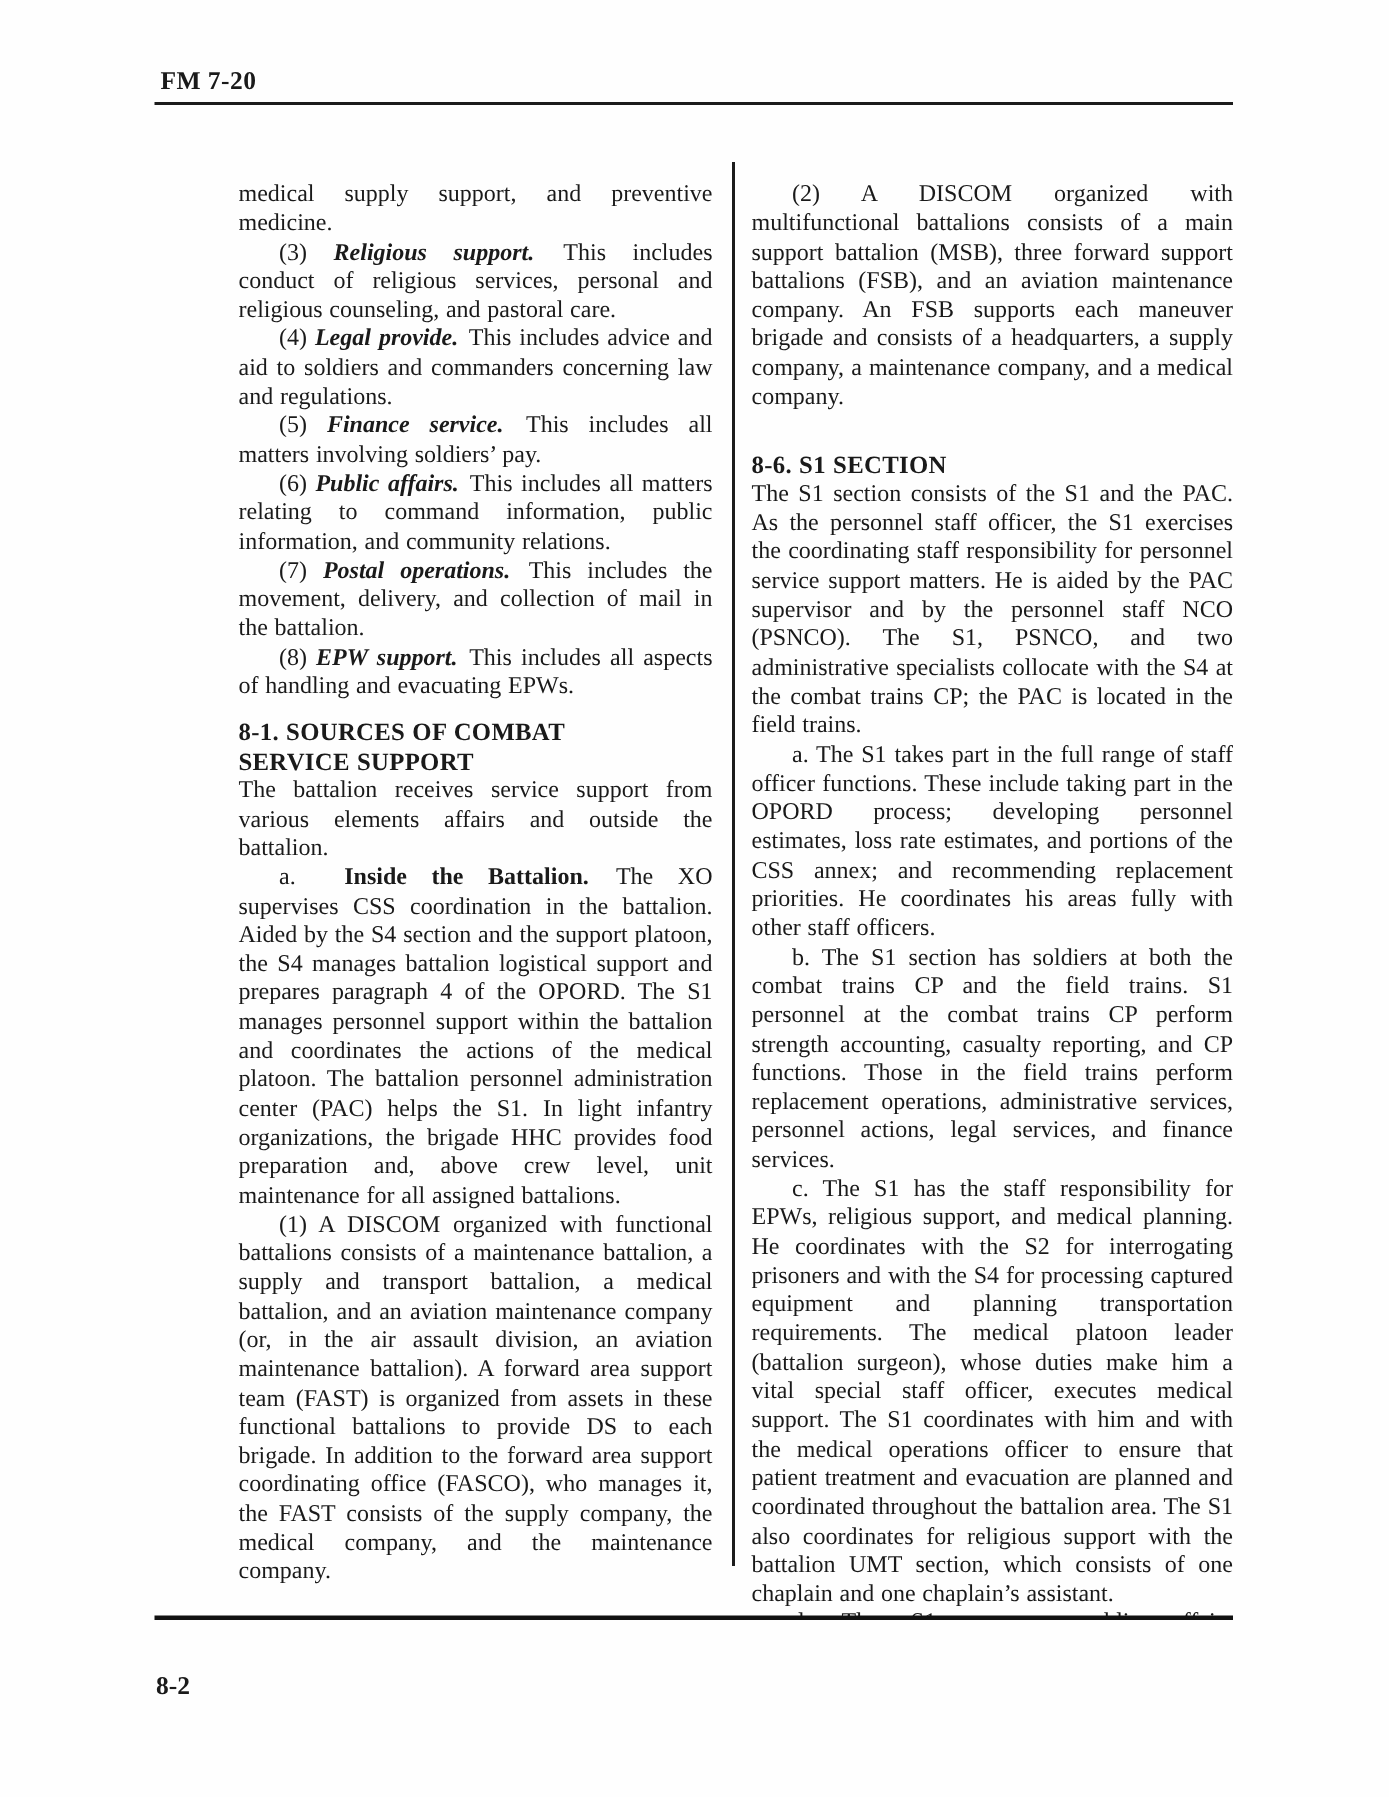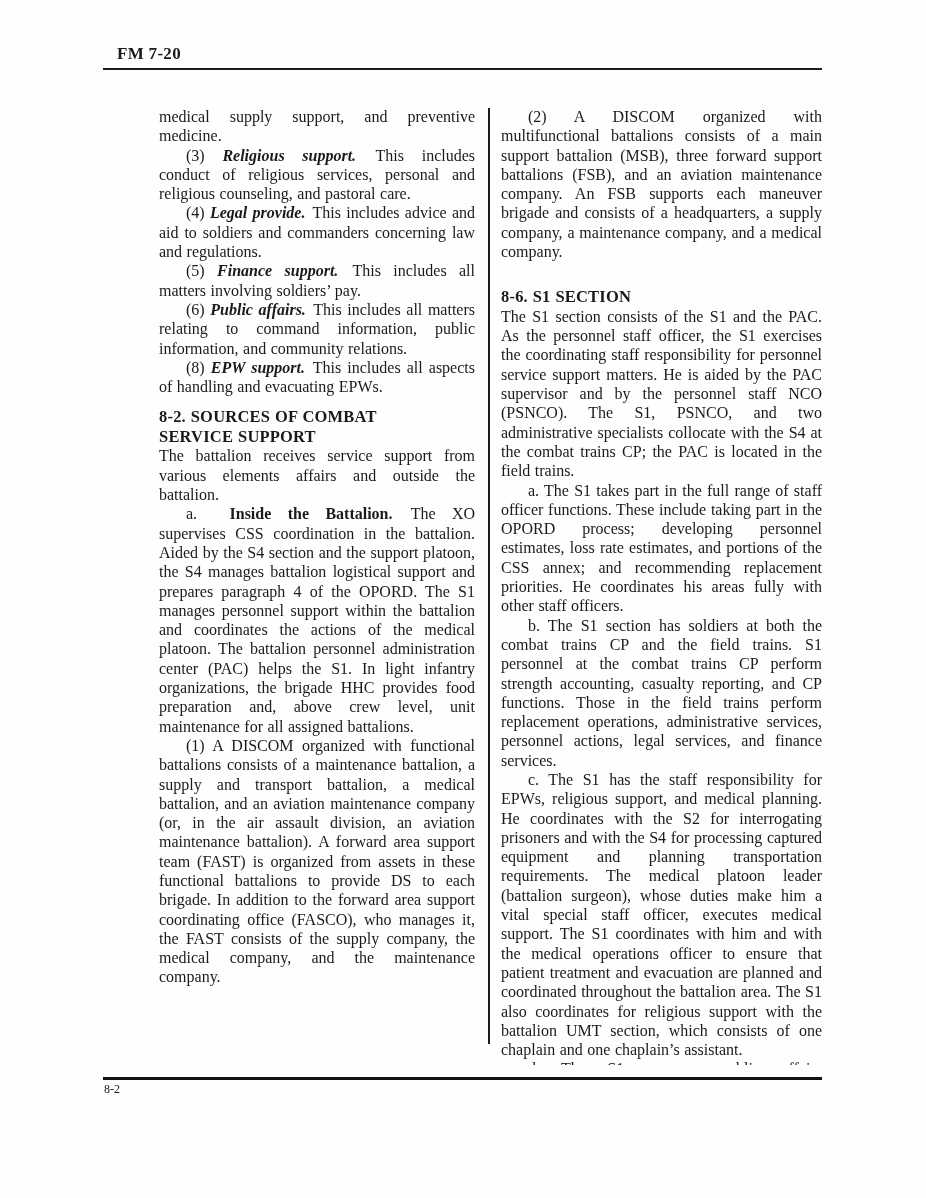--- a/index.html
+++ b/index.html
@@ -5,30 +5,30 @@
   html, body { margin:0; padding:0; }
   body {
     width:926px; height:1198px; position:relative;
     background:#ffffff; color:#1a1a1a;
     font-family:"Liberation Serif", "DejaVu Serif", serif;
     overflow:hidden;
   }
   .page { position:absolute; inset:0; background:#fefefe; }
 
   .doc-header {
-    position:absolute; left:117px; top:44px;
+    position:absolute; left:107px; top:44px;
     font-weight:bold; font-size:17px; letter-spacing:.3px;
   }
   .header-rule {
     position:absolute; left:103px; top:68px; width:719px; height:2px;
     background:#1c1c1c;
   }
 
   .columns {
-    position:absolute; left:159px; top:107px; width:663px; height:958px;
+    position:absolute; left:159px; top:120px; width:663px; height:958px;
     display:flex; overflow:hidden;
   }
   .col {
     font-size:16px; line-height:19.3px; text-align:justify;
     word-spacing:.5px;
   }
   .col-left  { width:316px; margin-right:26px; }
   .col-right { width:321px; }
 
   .column-divider {
@@ -47,22 +47,22 @@
   }
   .gap-sm { margin-top:11px !important; }
   .gap-lg { margin-top:26px !important; }
   .narrow { max-width:272px; }
 
   .footer-rule {
     position:absolute; left:103px; top:1077px; width:719px; height:3px;
     background:#111111;
   }
   .doc-footer {
-    position:absolute; left:104px; top:1082px;
-    font-weight:normal; font-size:12px;
+    position:absolute; left:104px; top:1114px;
+    font-weight:bold; font-size:17px;
   }
 </style>
 </head>
 <body>
 
 <div class="page">
 
   <div class="doc-header">FM 7-20</div>
   <div class="header-rule"></div>
 
@@ -70,28 +70,29 @@
 
   <div class="columns">
 
     <div class="col col-left">
       <p class="body"><span>medical supply support, and preventive medicine.</span></p>
 
       <p class="body indent"><span>(3)</span> <span class="bi">Religious support.</span> <span>This includes conduct of religious services, personal and religious counseling, and pastoral care.</span></p>
 
       <p class="body indent"><span>(4)</span> <span class="bi">Legal provide.</span> <span>This includes advice and aid to soldiers and commanders concerning law and regulations.</span></p>
 
-      <p class="body indent"><span>(5)</span> <span class="bi">Finance support.</span> <span>This includes all matters involving soldiers’ pay.</span></p>
+      <p class="body indent"><span>(5)</span> <span class="bi">Finance service.</span> <span>This includes all matters involving soldiers’ pay.</span></p>
 
       <p class="body indent"><span>(6)</span> <span class="bi">Public affairs.</span> <span>This includes all matters relating to command information, public information, and community relations.</span></p>
 
+      <p class="body indent"><span>(7)</span> <span class="bi">Postal operations.</span> <span>This includes the movement, delivery, and collection of mail in the battalion.</span></p>
 
       <p class="body indent"><span>(8)</span> <span class="bi">EPW support.</span> <span>This includes all aspects of handling and evacuating EPWs.</span></p>
 
-      <h2 class="sec gap-sm narrow">8-2. SOURCES OF COMBAT SERVICE SUPPORT</h2>
+      <h2 class="sec gap-sm narrow">8-1. SOURCES OF COMBAT SERVICE SUPPORT</h2>
 
       <p class="body"><span>The battalion receives service support from various elements affairs and outside the battalion.</span></p>
 
       <p class="body indent"><span>a.</span> <span class="bold">Inside the Battalion.</span> <span>The XO supervises CSS coordination in the battalion. Aided by the S4 section and the support platoon, the S4 manages battalion logistical support and prepares paragraph 4 of the OPORD. The S1 manages personnel support within the battalion and coordinates the actions of the medical platoon. The battalion personnel administration center (PAC) helps the S1. In light infantry organizations, the brigade HHC provides food preparation and, above crew level, unit maintenance for all assigned battalions.</span></p>
 
 
       <p class="body indent"><span>(1) A DISCOM organized with functional battalions consists of a maintenance battalion, a supply and transport battalion, a medical battalion, and an aviation maintenance company (or, in the air assault division, an aviation maintenance battalion). A forward area support team (FAST) is organized from assets in these functional battalions to provide DS to each brigade. In addition to the forward area support coordinating office (FASCO), who manages it, the FAST consists of the supply company, the medical company, and the maintenance company.</span></p>
     </div>
 
     <div class="col col-right">

